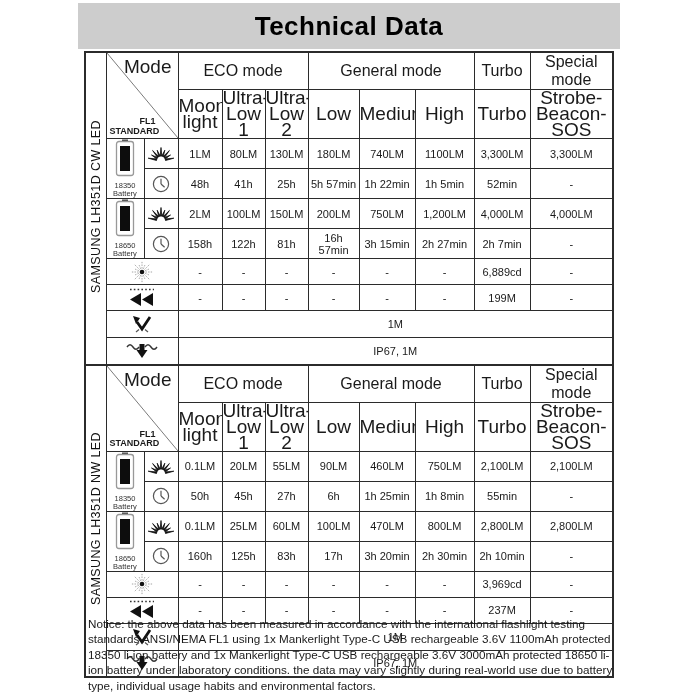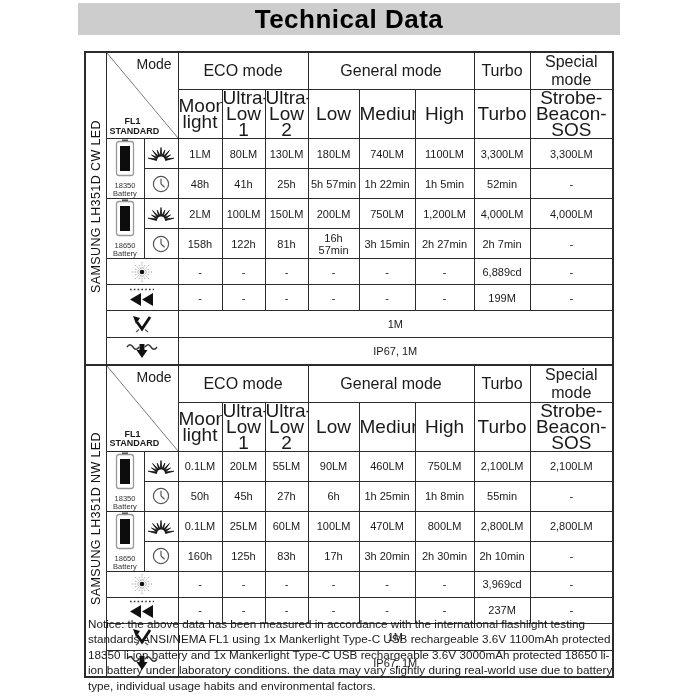--- a/index.html
+++ b/index.html
@@ -3,21 +3,21 @@
 <meta charset="utf-8">
 <style>
   html,body { margin:0; padding:0; }
   body {
     width:700px; height:700px; position:relative;
     background:#ffffff; color:#1a1a1a;
     font-family:"Liberation Sans", sans-serif;
     overflow:hidden;
   }
   .titlebar {
-    position:absolute; left:78px; top:3px; width:542px; height:32px;
+    position:absolute; left:78px; top:3px; width:542px; height:46px;
     background:#cdcdcd; display:flex; align-items:center; justify-content:center;
   }
   .titlebar span { font-weight:bold; font-size:26px; color:#000; letter-spacing:.5px; }
 
   #tables { position:absolute; left:84px; top:51px; }
   table.spec {
     border-collapse:collapse; table-layout:fixed; width:529px;
     border:2px solid #2b2b2b;
   }
   table.spec + table.spec { margin-top:-2px; }
@@ -27,24 +27,24 @@
     font-weight:normal; color:#1a1a1a; overflow:hidden;
   }
   .vlab { }
   .vtext {
     display:inline-block; writing-mode:vertical-rl; transform:rotate(180deg);
     font-size:12.5px; letter-spacing:.4px; white-space:nowrap; color:#111;
   }
   .diag { position:relative; }
   .diag svg.dline { position:absolute; left:0; top:0; width:100%; height:100%; }
   .diag svg.dline line { stroke:#555; stroke-width:1; }
-  .mode-lbl { position:absolute; top:3px; right:6px; font-size:14px;padding-left:39px; }
+  .mode-lbl { position:absolute; top:3px; right:6px; font-size:19px;padding-left:39px; }
   .fl1-lbl {
     position:absolute; bottom:2px; left:3px; width:46px;
-    font-size:9px; font-weight:bold; text-align:center; line-height:9.5px;
+    font-size:9px; font-weight:bold; text-align:right; line-height:9.5px;
   }
   .grp  { font-size:16px; }
   .colh { font-size:19px; line-height:16px; }
   .d    { font-size:11px; }
   .batt-lbl { font-size:7.5px; line-height:8px; color:#333; margin-top:1px; }
   .icell svg, .icell2 svg { display:block; margin:0 auto; }
   .notice {
     position:absolute; left:88px; top:616px; width:533px;
     font-size:11.7px; line-height:15.4px; color:#1a1a1a; text-align:left;
   }

